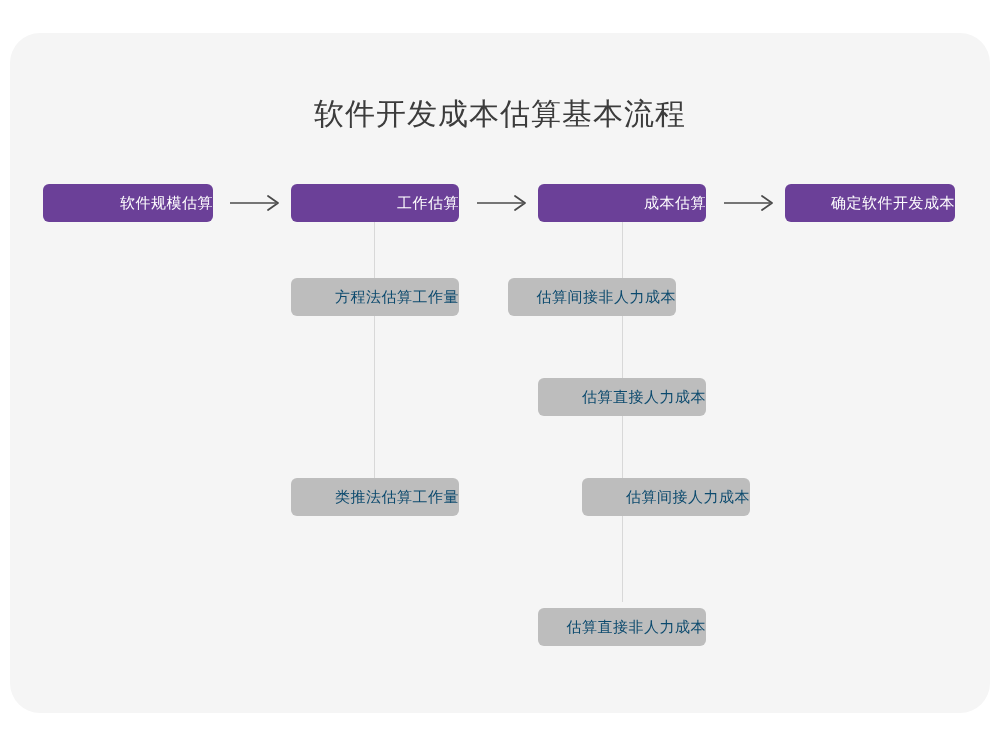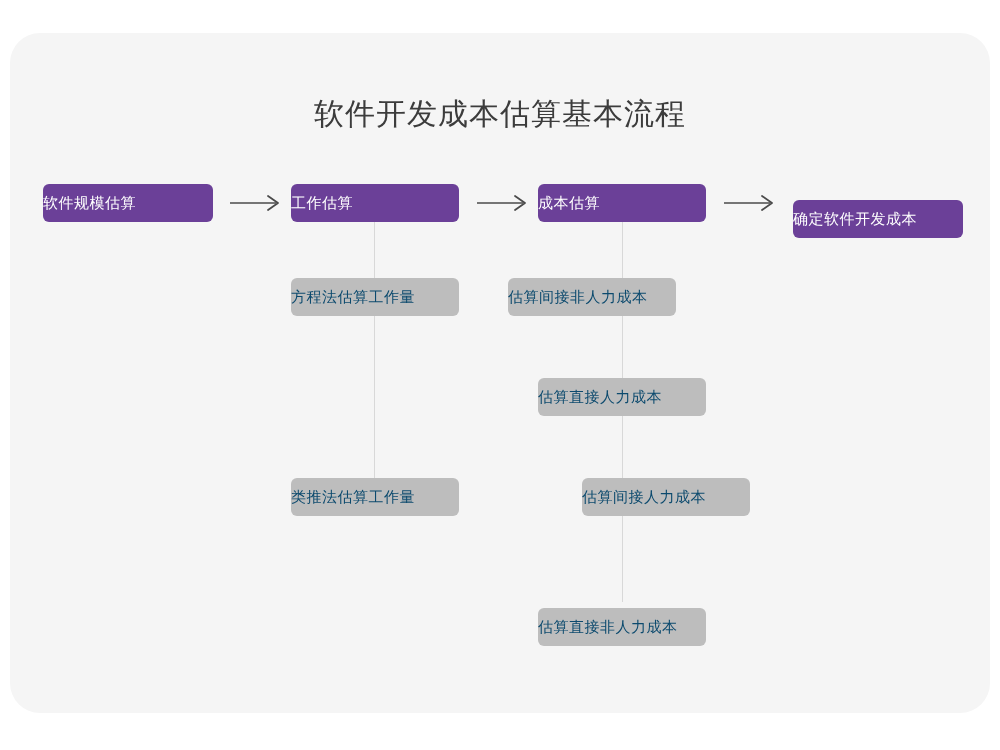--- a/index.html
+++ b/index.html
@@ -44,21 +44,21 @@
     letter-spacing: 1px;
     white-space: nowrap;
   }
 
   
   .node {
     position: absolute;
     box-sizing: border-box;
     display: flex;
     align-items: center;
-    justify-content: flex-start;
+    justify-content: flex-end;
     border-radius: 6px;
     color: #ffffff;
     font-size: 15px;
     line-height: 1;
     letter-spacing: 0.5px;
     white-space: nowrap;
     height: 38px;
   }
 
   .node.primary {
@@ -123,21 +123,21 @@
     <span>成本估算</span>
   </div>
 
   <div class="arrow" style="left:722px; top:192px;">
     <svg width="56" height="22" viewBox="0 0 56 22" aria-hidden="true">
       <path d="M2 11 H48" stroke="#4a4a4a" stroke-width="1.6" fill="none"></path>
       <path d="M40 4 L50 11 L40 18" stroke="#4a4a4a" stroke-width="1.8" fill="none" stroke-linecap="round" stroke-linejoin="round"></path>
     </svg>
   </div>
 
-  <div class="node primary" style="left:785px; top:200px; width:170px;margin-left:8px;">
+  <div class="node primary" style="left:785px; top:184px; width:170px;">
     <span>确定软件开发成本</span>
   </div>
 
   <div class="node secondary" style="left:291px; top:278px; width:168px;">
     <span>方程法估算工作量</span>
   </div>
 
 
   <div class="node secondary" style="left:291px; top:478px; width:168px;">
     <span>类推法估算工作量</span>

